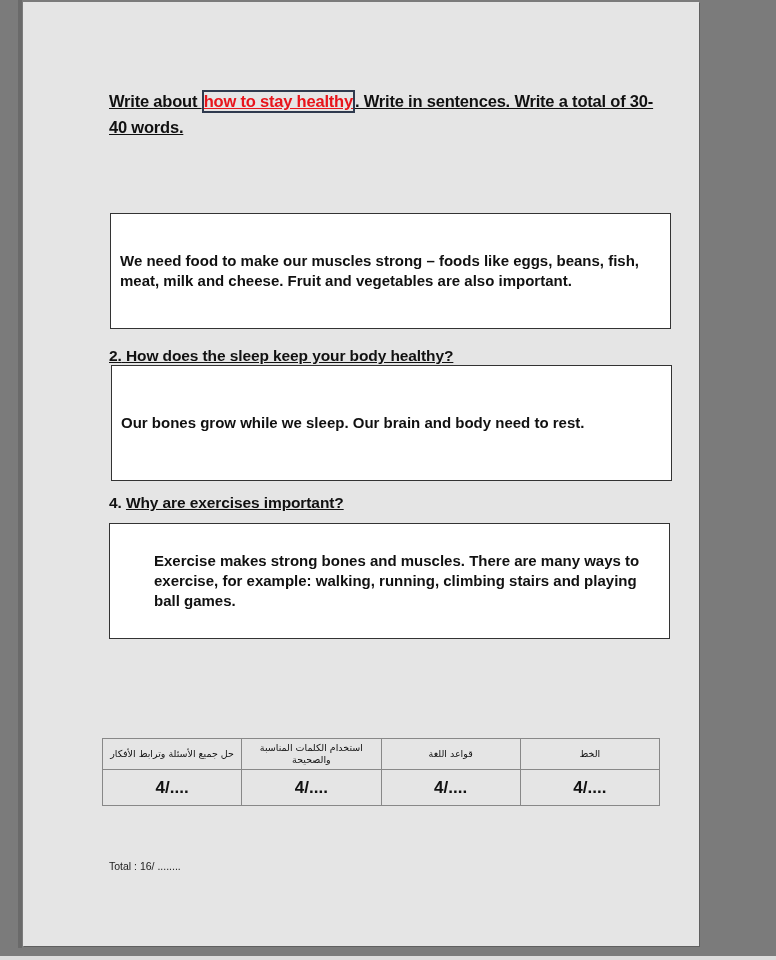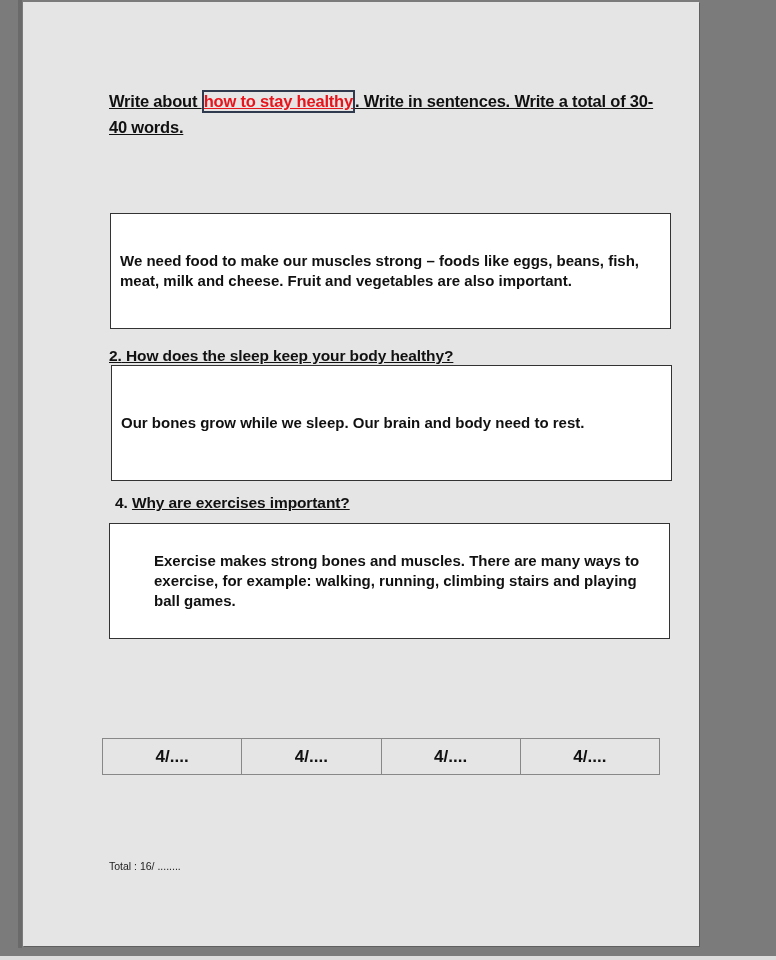--- a/index.html
+++ b/index.html
@@ -135,27 +135,33 @@
 
   <div class="abs answer-box" style="left:87px; top:211px; width:561px; height:116px;">
     <div class="answer-text">We need food to make our muscles strong – foods like eggs, beans, fish, meat, milk and cheese. Fruit and vegetables are also important.</div>
   </div>
 
   <div class="abs question" style="left:86px; top:345px;"><span class="u">2.</span><span class="u">&nbsp;</span><span class="u">How does the sleep keep your body healthy?</span></div>
   <div class="abs answer-box" style="left:88px; top:363px; width:561px; height:116px;">
     <div class="answer-text">Our bones grow while we sleep. Our brain and body need to rest.</div>
   </div>
 
-  <div class="abs question" style="left:86px; top:492px;margin-left:6px;"><span>4.</span><span>&nbsp;</span><span class="u">Why are exercises important?</span></div>
+  <div class="abs question" style="left:86px; top:492px;"><span>4.</span><span>&nbsp;</span><span class="u">Why are exercises important?</span></div>
   <div class="abs answer-box" style="left:86px; top:521px; width:561px; height:116px;padding-left:44px;">
     <div class="answer-text">Exercise makes strong bones and muscles. There are many ways to exercise, for example: walking, running, climbing stairs and playing ball games.</div>
   </div>
 
   <table class="rubric">
     <tbody>
+        <tr>
+      <td class="ar-cell">حل جميع الأسئلة وترابط الأفكار</td>
+      <td class="ar-cell">استخدام الكلمات المناسبة والصحيحة</td>
+      <td class="ar-cell">قواعد اللغة</td>
+      <td class="ar-cell">الخط</td>
+    </tr>
     <tr>
       <td class="score-cell">4/....</td>
       <td class="score-cell">4/....</td>
       <td class="score-cell">4/....</td>
       <td class="score-cell">4/....</td>
     </tr>
   </tbody>
     </table>
 
   <div class="abs total">Total : 16/ ........</div>

